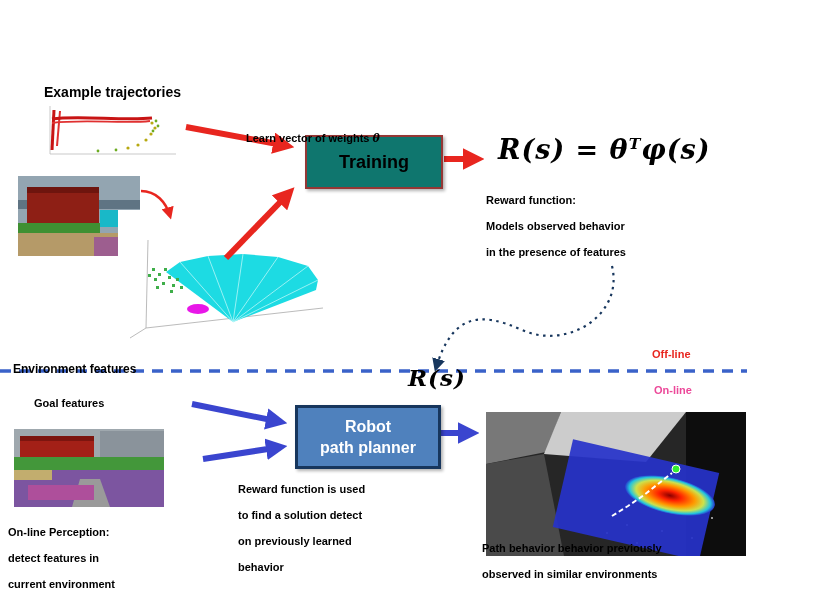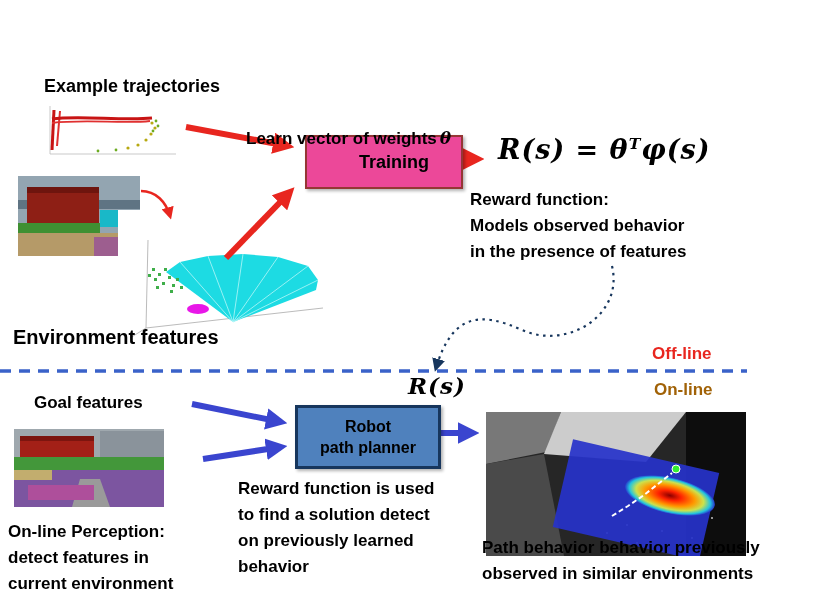--- a/index.html
+++ b/index.html
@@ -2,51 +2,50 @@
 <html><head>
 <meta charset="utf-8">
 <style>
   html,body{margin:0;padding:0}
   body{
     width:834px;height:600px;position:relative;background:#ffffff;
     font-family:"Liberation Sans",sans-serif;overflow:hidden;
   }
   .abs{position:absolute}
   .lbl{
-    font-weight:bold;color:#000;font-size:17px;line-height:26px;
+    font-weight:bold;color:#000;font-size:11px;line-height:26px;
     white-space:pre-line;z-index:6;
   }
   .theta{font-family:"DejaVu Serif",serif;font-style:italic;font-weight:bold;margin-left:3px}
   .formula{
     font-family:"DejaVu Serif",serif;font-style:italic;font-weight:bold;
     font-size:27px;color:#000;z-index:6;letter-spacing:1px;
   }
   .formula sup{font-size:0.58em}
   .rs{
     font-family:"DejaVu Serif",serif;font-style:italic;font-weight:bold;
     font-size:23px;color:#000;z-index:7;letter-spacing:1px;
   }
   .box{display:flex;align-items:center;justify-content:center;text-align:center;z-index:5}
   #training-box{
     left:305px;top:135px;width:134px;height:50px;
-    background:#ec4899;border:2px solid #953735;
+    background:#0f766e;border:2px solid #953735;
     box-shadow:2px 2px 3px rgba(0,0,0,.3);
-    padding-left:20px;
   }
   #training-box .lbl{font-size:18px;line-height:20px}
   #planner-box{
     left:295px;top:405px;width:140px;height:58px;
     background:#4f81bd;border:3px solid #17365d;
     box-shadow:2px 2px 3px rgba(0,0,0,.3);
   }
-  #planner-box .lbl{color:#000000;font-size:16px;line-height:21px}
+  #planner-box .lbl{color:#ffffff;font-size:16px;line-height:21px}
   .thumb{z-index:1}
   #connectors{left:0;top:0;z-index:4;pointer-events:none}
   .offline-badge{color:#e8261f}
-  .online-badge{color:#a16207}
+  .online-badge{color:#ec4899}
 </style>
 </head>
 <body>
 
 <svg class="abs thumb" style="left:38px;top:98px" width="145" height="64" viewBox="0 0 145 64">
   <rect width="145" height="64" fill="#ffffff"></rect>
   <path d="M12,8 L12,56 L138,56" stroke="#bbbbbb" stroke-width="0.8" fill="none"></path>
   <g>
     <path d="M16,12 L14,52" stroke="#c81414" stroke-width="3" fill="none"></path>
     <path d="M22,13 L19,48" stroke="#e03030" stroke-width="2" fill="none"></path>
@@ -177,45 +176,45 @@
 
   <line x1="0" y1="371" x2="747" y2="371" stroke="#3a62c9" stroke-width="3.5" stroke-dasharray="11 8"></line>
 
   <path d="M612,266 C624,316 566,350 522,330 C480,311 452,314 436,368" fill="none" stroke="#17365d" stroke-width="2.2" stroke-dasharray="2.5 4.5" marker-end="url(#mn)"></path>
 
   <line x1="192" y1="404" x2="281" y2="422" stroke="#3a45cf" stroke-width="6" marker-end="url(#mbl)"></line>
   <line x1="203" y1="459" x2="281" y2="447" stroke="#3a45cf" stroke-width="6" marker-end="url(#mbl)"></line>
   <line x1="440" y1="433" x2="473" y2="433" stroke="#3a45cf" stroke-width="6" marker-end="url(#mbl)"></line>
 </svg>
 
-<div class="abs lbl" style="left:44px;top:73px;font-size:18px">Example trajectories</div>
+<div class="abs lbl" style="left:44px;top:79px;font-size:14px">Example trajectories</div>
 
 <div class="abs lbl" style="left:246px;top:99px">
   <span>Learn vector of weights</span><span class="theta">θ</span>
 </div>
 
 <div class="abs box" id="training-box">
   <span class="lbl">Training</span>
 </div>
 
 <div class="abs formula" style="left:498px;top:134px">
   <span>R(s) = θ</span><sup>T</sup><span>φ(s)</span>
 </div>
 
-<div class="abs lbl" style="left:470px;top:187px">Reward function:
+<div class="abs lbl" style="left:486px;top:187px">Reward function:
 Models observed behavior
 in the presence of features</div>
 
-<div class="abs lbl" style="left:13px;top:324px;font-size:20px">Environment features</div>
+<div class="abs lbl" style="left:13px;top:356px;font-size:12px">Environment features</div>
 
 <div class="abs lbl offline-badge" style="left:652px;top:341px">Off-line</div>
 
 <div class="abs lbl online-badge" style="left:654px;top:377px">On-line</div>
 
-<div class="abs rs" style="left:408px;top:372px">R(s)</div>
+<div class="abs rs" style="left:408px;top:364px">R(s)</div>
 
 <div class="abs lbl" style="left:34px;top:390px">Goal features</div>
 
 <div class="abs box" id="planner-box">
   <span class="lbl">Robot
 path planner</span>
 </div>
 
 <div class="abs lbl" style="left:8px;top:519px">On-line Perception:
 detect features in

